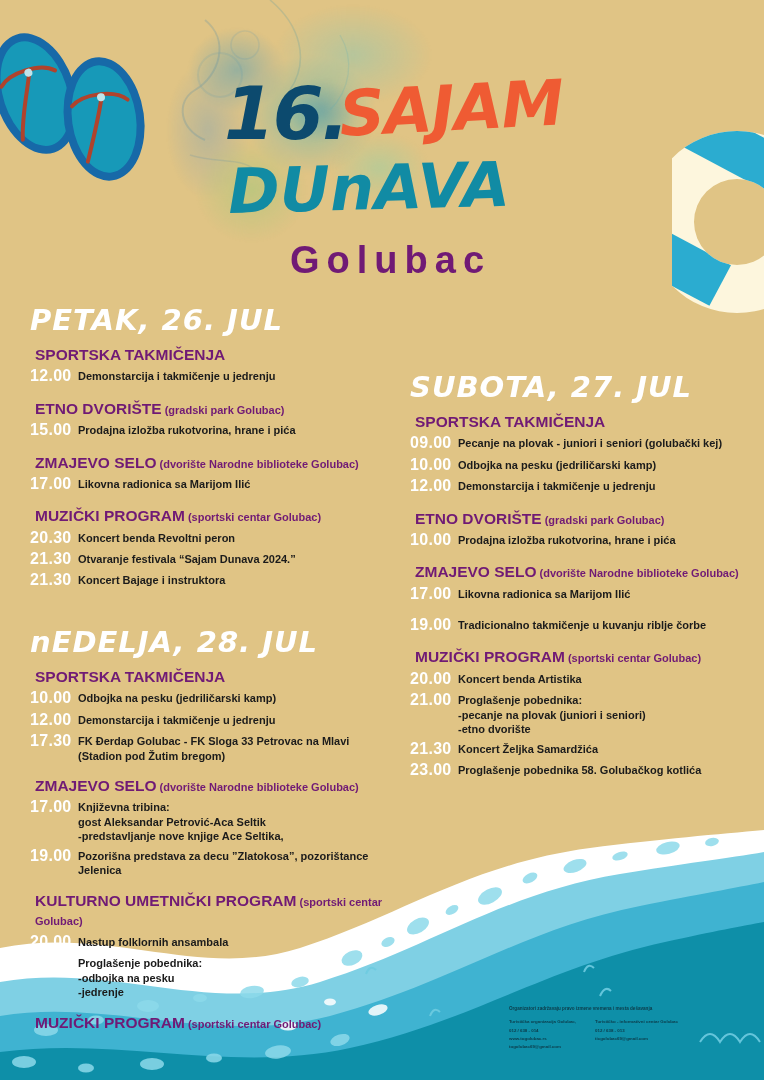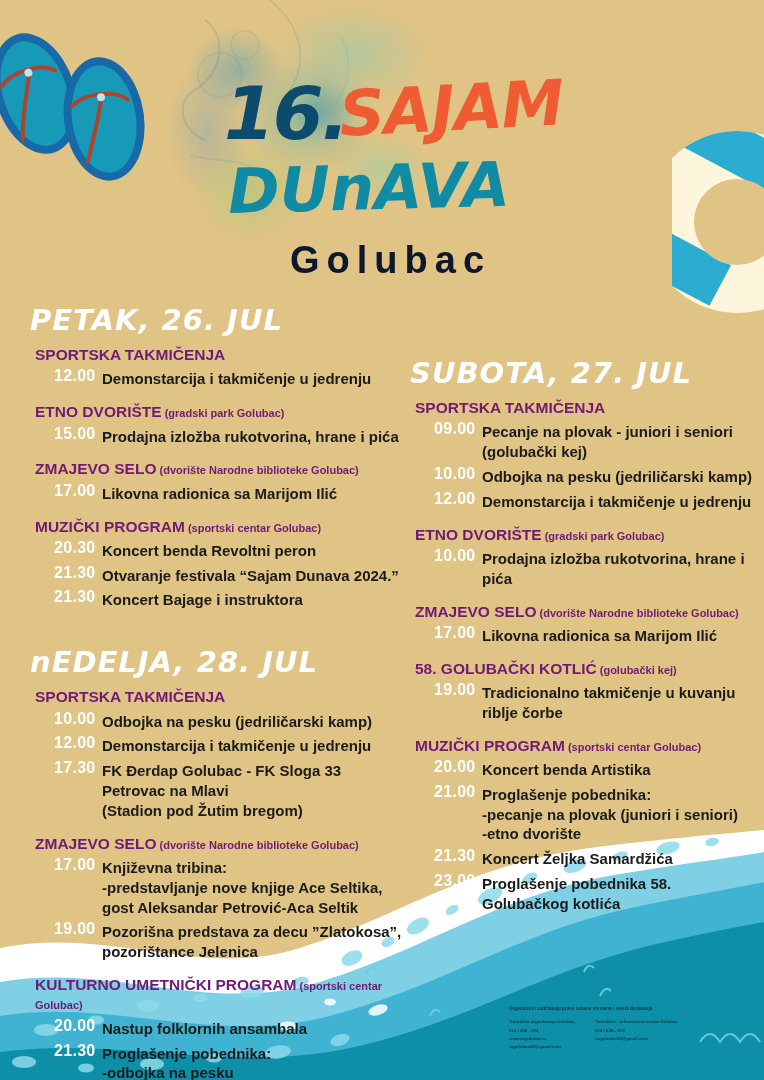--- a/index.html
+++ b/index.html
@@ -61,52 +61,52 @@
   }
   .t-dunava{
     position:absolute; left:229px; top:161px;
     font-family:"DejaVu Sans", sans-serif;
     font-size:62px; font-weight:bold; color:#118ba4;
     font-style:italic; letter-spacing:0px; line-height:1;
     transform:rotate(-1.5deg); transform-origin:left bottom;
   }
   .t-golubac{
     position:absolute; left:290px; top:241px;
-    font-size:38px; font-weight:bold; color:#0f172a;
+    font-size:38px; font-weight:bold; color:#701a75;
     letter-spacing:7px; line-height:1;
   }
 
   
   .col{ position:absolute; }
   .col-left{ left:30px; top:303px; width:372px; }
-  .col-right{ left:410px; top:356px; width:348px; }
+  .col-right{ left:410px; top:370px; width:348px; }
 
   .day-title{
     font-family:"DejaVu Sans", sans-serif;
     font-size:29px; font-weight:bold; color:#ffffff;
     font-style:italic; letter-spacing:1px;
     margin-bottom:8px;
   }
   .day-title.nedelja{ margin-top:0; }
 
   .section{ margin-bottom:13px; }
   .sec-head{
     font-size:15.5px; font-weight:bold; color:#701a75;
     margin-bottom:2px; margin-left:5px; line-height:1.25;
   }
   .sec-head .venue{ font-size:11px; font-weight:bold; }
 
-  .item{ display:flex; align-items:flex-start; margin-left:24px; margin-top:3px; }
+  .item{ display:flex; align-items:flex-start; margin-top:3px; }
   .time{
     flex:0 0 auto; width:48px;
     font-size:16px; font-weight:bold; color:#ffffff;
     line-height:1.15; letter-spacing:.3px;
   }
   .desc{
-    font-size:15px; font-weight:bold; color:#1b1b1b;
+    font-size:11px; font-weight:bold; color:#1b1b1b;
     line-height:1.32; padding-top:2px;
   }
   .desc .sub{ display:block; }
 
   
   .footer{ position:absolute; left:509px; top:1006px; width:215px; color:#0c3b49; }
   .foot-note{ font-size:4.6px; font-weight:bold; line-height:1.4; margin-bottom:6px; }
   .foot-cols{ display:flex; gap:19px; }
   .foot-col{ font-size:4.4px; font-weight:bold; line-height:1.85; }
 </style>
@@ -287,22 +287,22 @@
                 <span class="sub">(Stadion pod Žutim bregom)</span>
               </div>
             </div>
           </div>
           <div class="section">
             <div class="sec-head"><span>ZMAJEVO SELO</span><span class="venue"> (dvorište Narodne biblioteke Golubac)</span></div>
             <div class="item">
               <div class="time">17.00</div>
               <div class="desc">
                 <span class="sub">Književna tribina:</span>
+                <span class="sub">gost Aleksandar Petrović-Aca Seltik</span>
                 <span class="sub">-predstavljanje nove knjige Ace Seltika,</span>
-                <span class="sub">gost Aleksandar Petrović-Aca Seltik</span>
               </div>
             </div>
             <div class="item">
               <div class="time">19.00</div>
               <div class="desc">
                 <span class="sub">Pozorišna predstava za decu ”Zlatokosa”, pozorištance Jelenica</span>
               </div>
             </div>
           </div>
           <div class="section">
@@ -366,21 +366,20 @@
           <div class="section">
             <div class="sec-head"><span>ZMAJEVO SELO</span><span class="venue"> (dvorište Narodne biblioteke Golubac)</span></div>
             <div class="item">
               <div class="time">17.00</div>
               <div class="desc">
                 <span class="sub">Likovna radionica sa Marijom Ilić</span>
               </div>
             </div>
           </div>
           <div class="section">
-            <div class="sec-head"><span>58. GOLUBAČKI KOTLIĆ</span><span class="venue"> (golubački kej)</span></div>
             <div class="item">
               <div class="time">19.00</div>
               <div class="desc">
                 <span class="sub">Tradicionalno takmičenje u kuvanju riblje čorbe</span>
               </div>
             </div>
           </div>
           <div class="section">
             <div class="sec-head"><span>MUZIČKI PROGRAM</span><span class="venue"> (sportski centar Golubac)</span></div>
             <div class="item">

